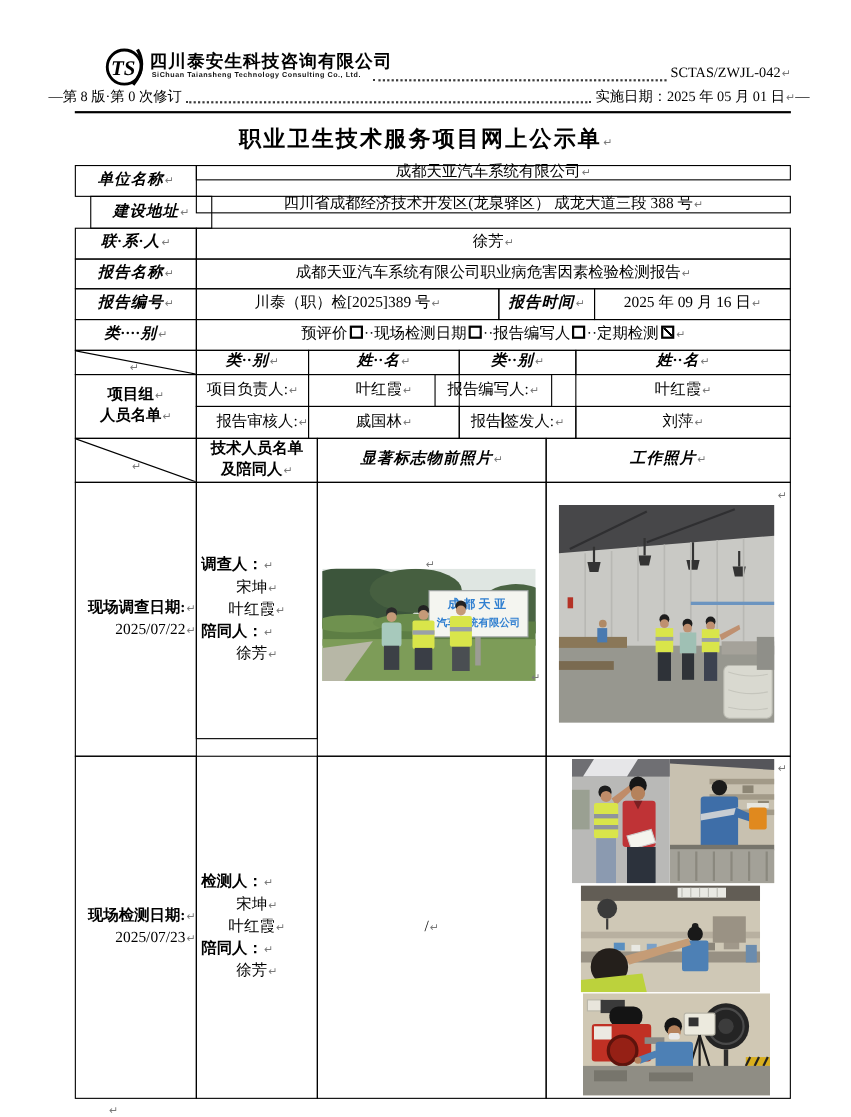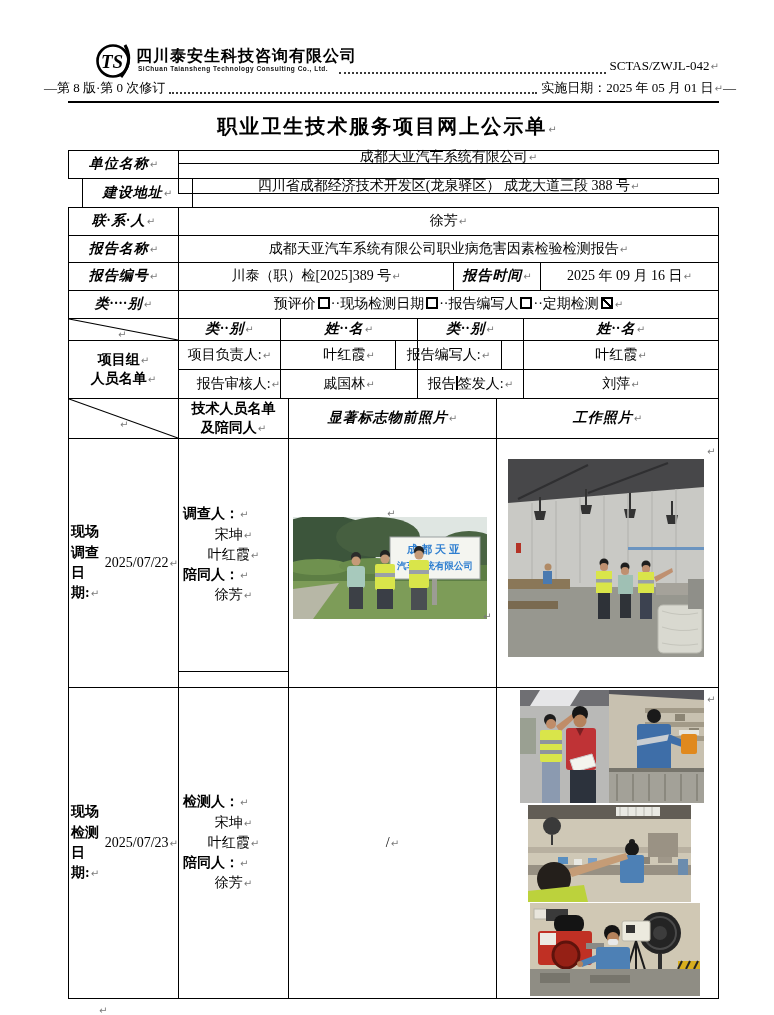--- a/index.html
+++ b/index.html
@@ -5,21 +5,21 @@
   html,body{margin:0;padding:0;background:#ffffff;}
   .page{position:relative;width:774px;height:1015px;background:#fff;overflow:hidden;
         font-family:"Liberation Serif","DejaVu Serif",serif;color:#000;}
   
   .c{position:absolute;box-sizing:border-box;border:1px solid #000;display:flex;
      align-items:center;justify-content:center;text-align:center;font-size:14px;line-height:1.3;}
   .lab{font-weight:700;letter-spacing:1px;font-style:italic;}
   .col2lines{flex-direction:column;justify-content:center;align-items:stretch;padding:0 1px;}
   .col2lines .bl{font-weight:700;text-align:left;padding-left:3px;line-height:1.45;}
   .col2lines .nl{text-align:center;line-height:1.45;}
-  .datecell{flex-direction:row;align-items:center;justify-content:center;
+  .datecell{flex-direction:column;align-items:flex-end;justify-content:center;
             text-align:left;padding-left:2px;}
   .datecell .dlab{font-weight:700;line-height:1.45;}
   .datecell .dval{line-height:1.45;}
   .twoLine{flex-direction:column;font-weight:700;line-height:1.3;}
   .pmark{color:#7a7a7a;font-size:10px;font-family:"DejaVu Sans",sans-serif;
          font-weight:400;letter-spacing:0;margin-left:1px;}
   .cbx{display:inline-block;width:12px;height:12px;border:2px solid #000;margin:0 1px 0 2px;
        vertical-align:-1px;box-sizing:border-box;background:#fff;}
   .cbx[data-checked="true"]{background-image:linear-gradient(to top right,
        transparent 42%,#000 42%,#000 60%,transparent 60%);}

